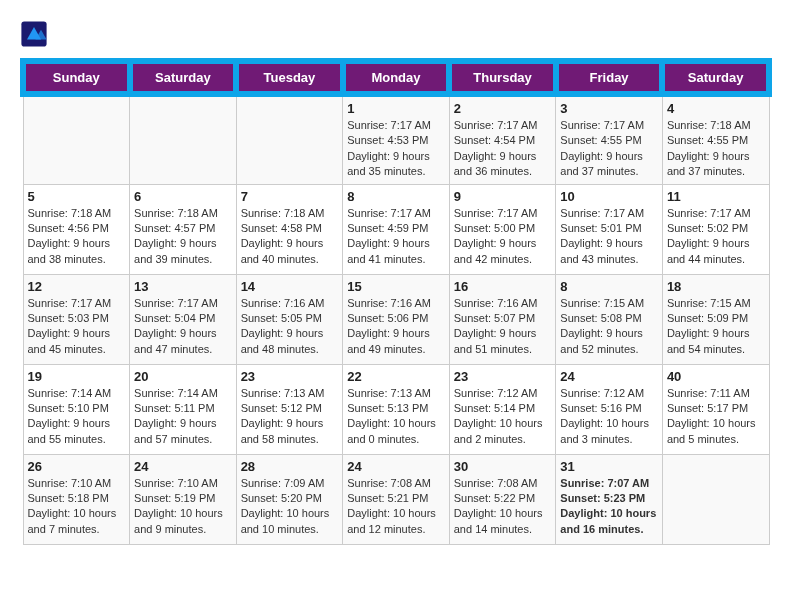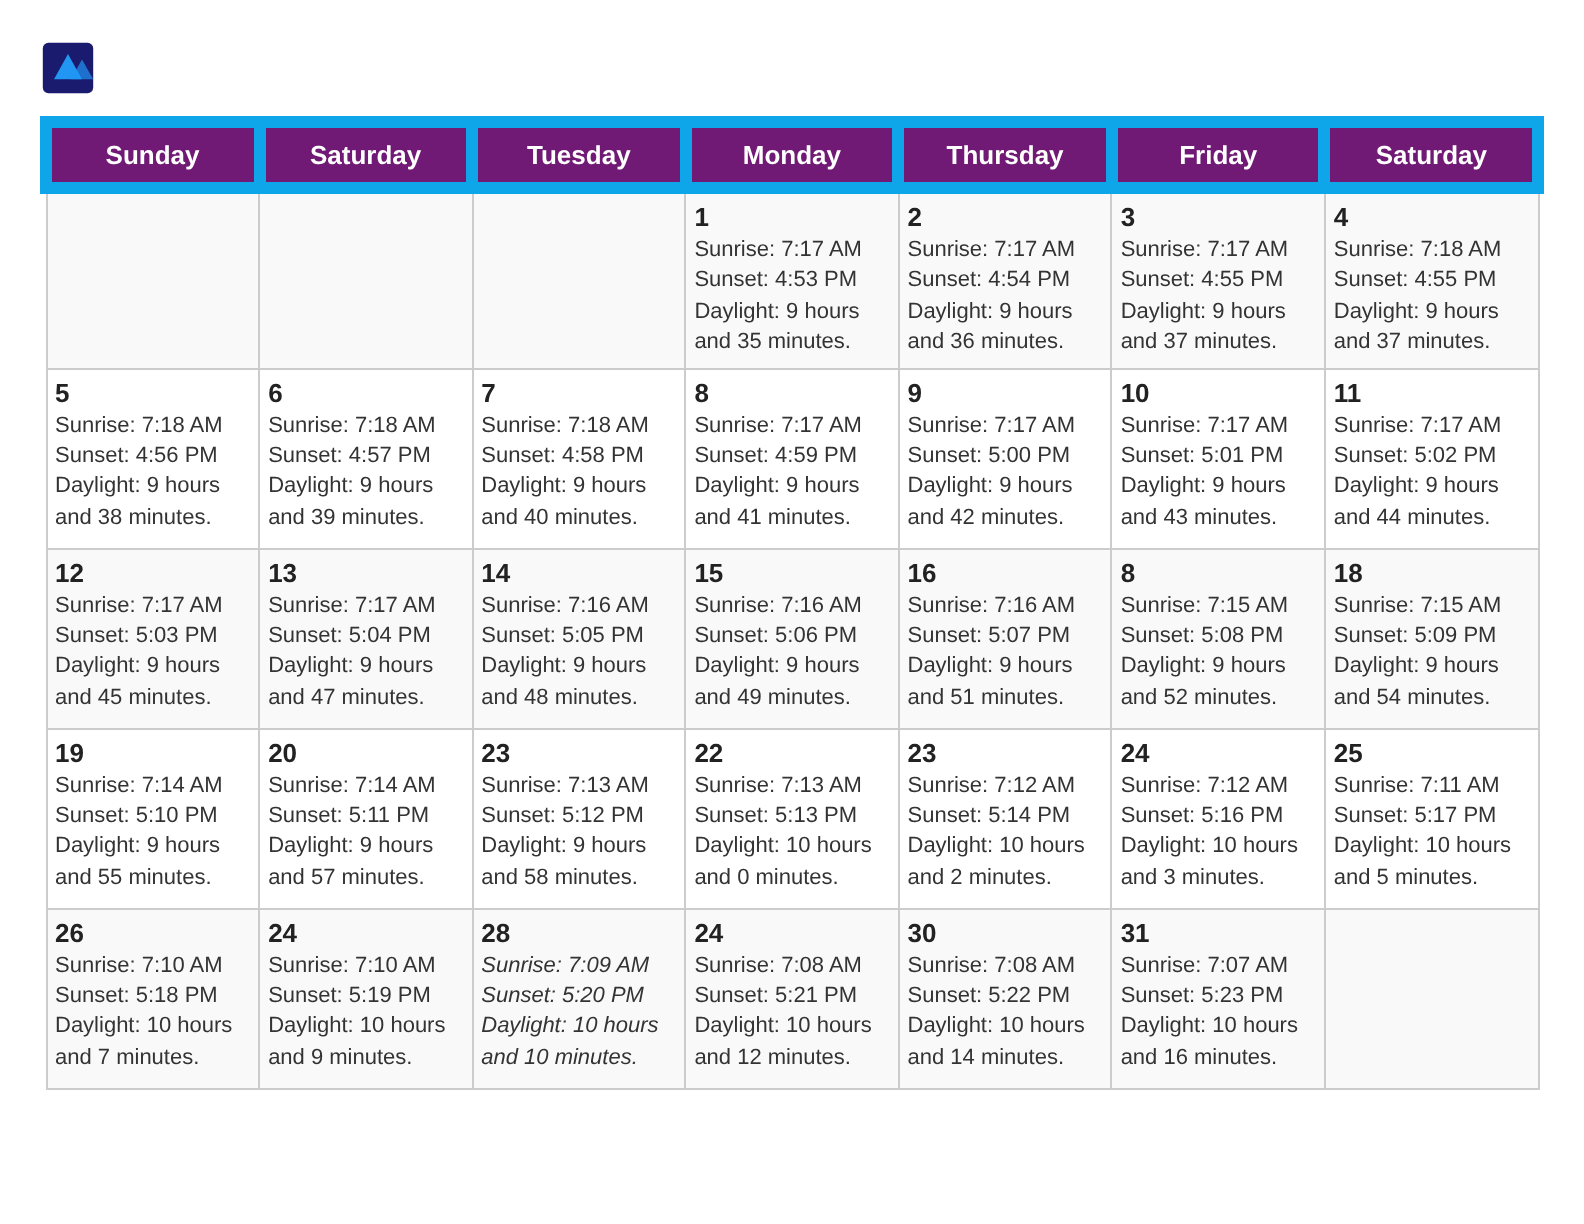--- a/index.html
+++ b/index.html
@@ -291,21 +291,21 @@
 and 2 minutes.</div>
         </td>
         <td>
           <span class="day-number">24</span>
           <div class="day-info" style="white-space: pre-line;">Sunrise: 7:12 AM
 Sunset: 5:16 PM
 Daylight: 10 hours
 and 3 minutes.</div>
         </td>
         <td>
-          <span class="day-number">25</span>
+          <span class="day-number">40</span>
           <div class="day-info" style="white-space: pre-line;">Sunrise: 7:11 AM
 Sunset: 5:17 PM
 Daylight: 10 hours
 and 5 minutes.</div>
         </td>
       </tr>
       <tr>
         <td>
           <span class="day-number">26</span>
           <div class="day-info" style="white-space: pre-line;">Sunrise: 7:10 AM
@@ -315,42 +315,42 @@
         </td>
         <td>
           <span class="day-number">24</span>
           <div class="day-info" style="white-space: pre-line;">Sunrise: 7:10 AM
 Sunset: 5:19 PM
 Daylight: 10 hours
 and 9 minutes.</div>
         </td>
         <td>
           <span class="day-number">28</span>
-          <div class="day-info" style="white-space: pre-line; font-style: italic;">Sunrise: 7:09 AM
+          <div class="day-info" style="white-space: pre-line;">Sunrise: 7:09 AM
 Sunset: 5:20 PM
 Daylight: 10 hours
 and 10 minutes.</div>
         </td>
         <td>
           <span class="day-number">24</span>
           <div class="day-info" style="white-space: pre-line;">Sunrise: 7:08 AM
 Sunset: 5:21 PM
 Daylight: 10 hours
 and 12 minutes.</div>
         </td>
         <td>
           <span class="day-number">30</span>
           <div class="day-info" style="white-space: pre-line;">Sunrise: 7:08 AM
 Sunset: 5:22 PM
 Daylight: 10 hours
 and 14 minutes.</div>
         </td>
         <td>
           <span class="day-number">31</span>
-          <div class="day-info" style="white-space: pre-line;">Sunrise: 7:07 AM
+          <div class="day-info" style="white-space: pre-line; font-weight: bold;">Sunrise: 7:07 AM
 Sunset: 5:23 PM
 Daylight: 10 hours
 and 16 minutes.</div>
         </td>
         <td></td>
       </tr>
     </tbody>
 </table>
 
 </body></html>

